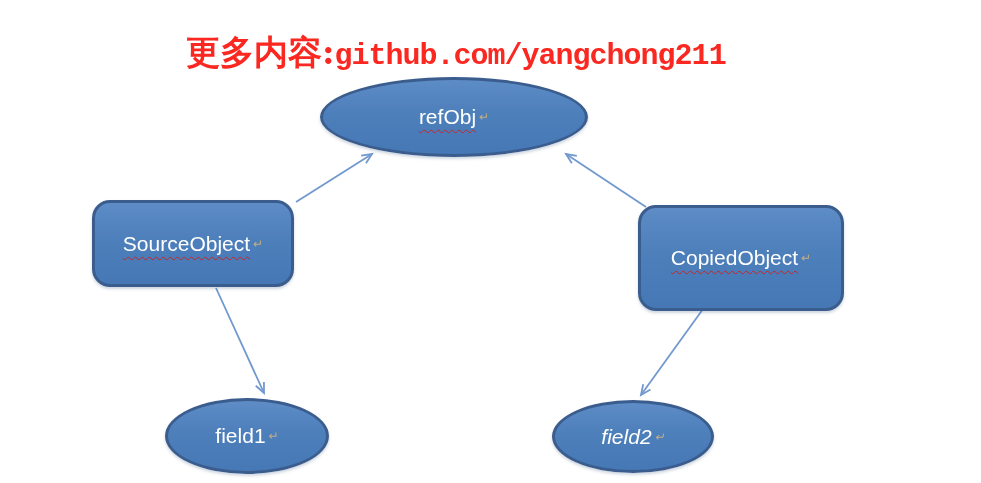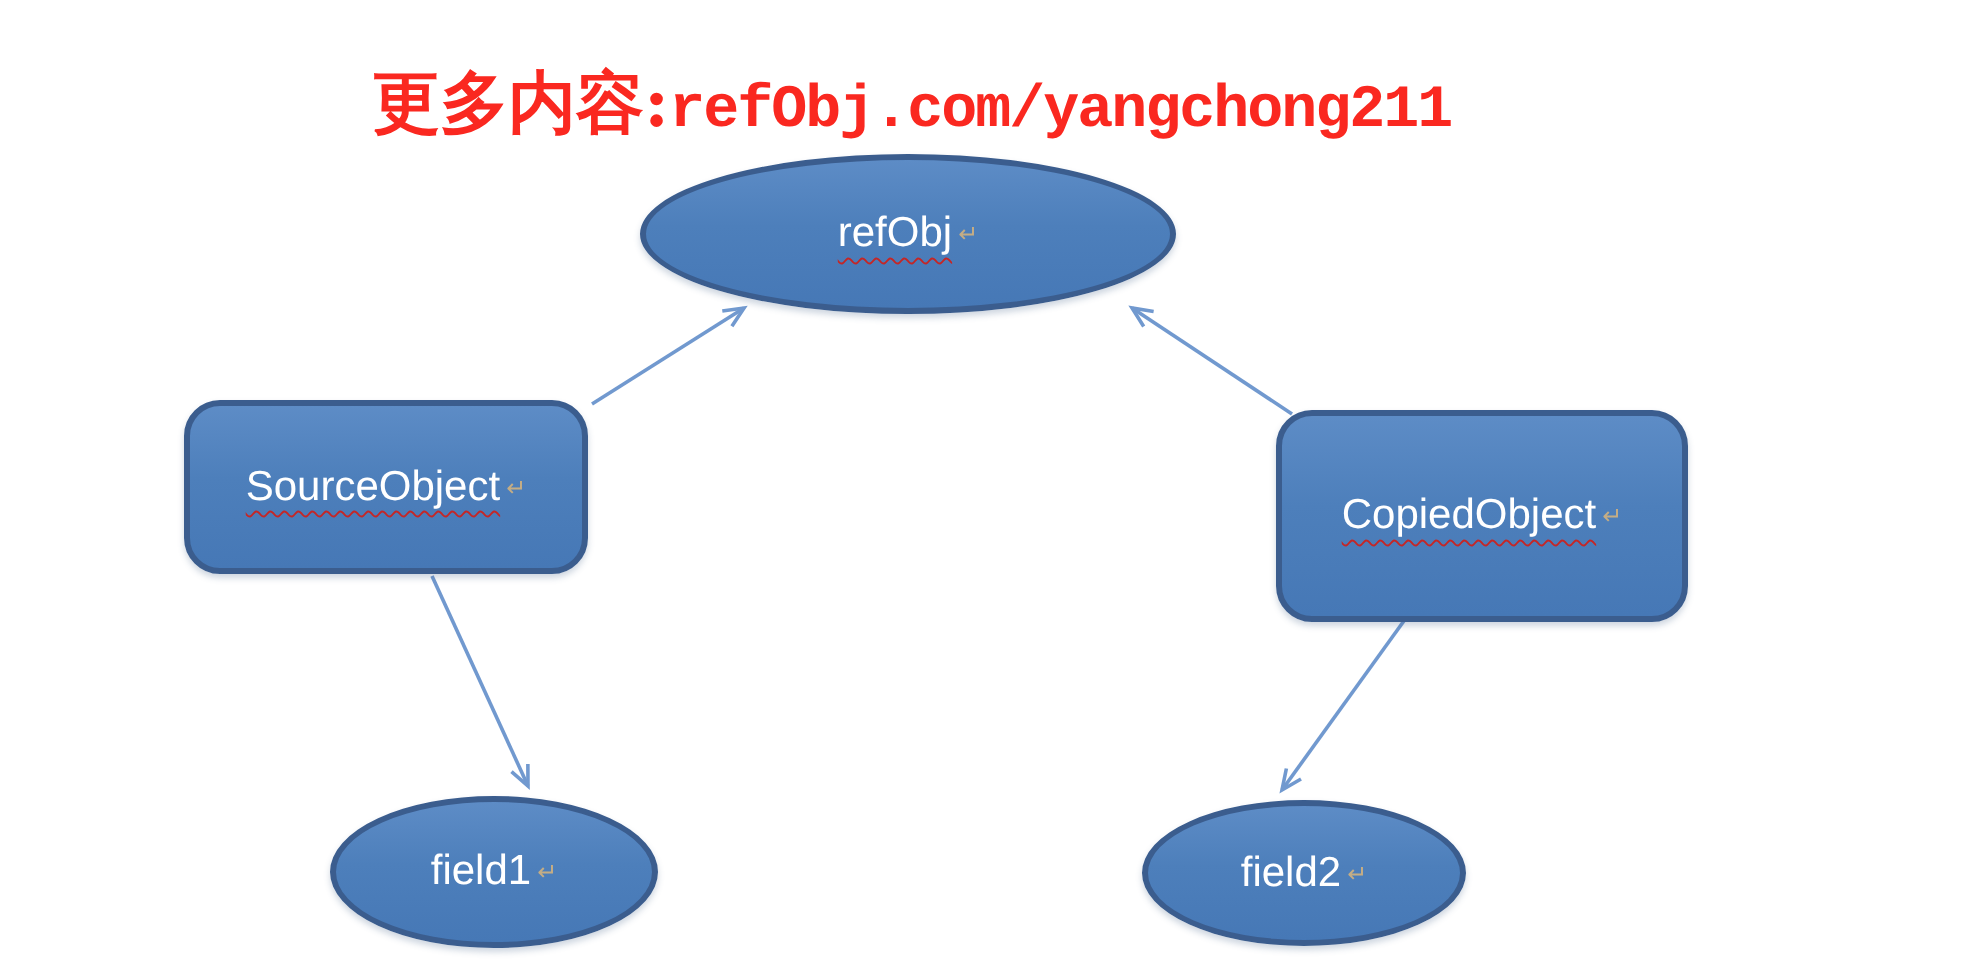--- a/index.html
+++ b/index.html
@@ -68,41 +68,41 @@
     font-size: 12px;
     margin-left: 3px;
     text-decoration: none;
     display: inline-block;
   }
   
   #node-refobj        { left: 320px; top: 77px;  width: 268px; height: 80px; }
   #node-sourceobject  { left: 92px;  top: 200px; width: 202px; height: 87px; }
   #node-copiedobject  { left: 638px; top: 205px; width: 206px; height: 106px; }
   #node-field1        { left: 165px; top: 398px; width: 164px; height: 76px; }
-  #node-field2        { left: 571px; top: 400px; width: 162px; height: 73px; }
+  #node-field2        { left: 552px; top: 400px; width: 162px; height: 73px; font-style: italic; }
 </style>
 </head>
 <body>
 
 <div class="canvas">
 
   <svg class="edges-layer" viewBox="0 0 981 483">
     <defs>
       <marker id="openArrow" markerWidth="16" markerHeight="14" refX="11" refY="5.5" orient="auto" markerUnits="userSpaceOnUse">
         <path d="M1,1 L11,5.5 L1,10" fill="none" stroke="#7199cf" stroke-width="1.8"></path>
       </marker>
     </defs>
     <line x1="296" y1="202" x2="372" y2="154" stroke="#7199cf" stroke-width="1.8" marker-end="url(#openArrow)"></line>
     <line x1="646" y1="207" x2="566" y2="154" stroke="#7199cf" stroke-width="1.8" marker-end="url(#openArrow)"></line>
     <line x1="216" y1="288" x2="264" y2="393" stroke="#7199cf" stroke-width="1.8" marker-end="url(#openArrow)"></line>
     <line x1="716" y1="291" x2="641" y2="395" stroke="#7199cf" stroke-width="1.8" marker-end="url(#openArrow)"></line>
   </svg>
 
   <div class="header-caption">
-    <span class="cjk">更多内容:</span><span class="url">refObj.com/yangchong211</span>
+    <span class="cjk">更多内容:</span><span class="url">github.com/yangchong211</span>
   </div>
 
   <div id="node-refobj" class="node ellipse">
     <span class="node-label squiggle">refObj</span>
     <span class="pmark">↵</span>
   </div>
 
   <div id="node-sourceobject" class="node roundrect">
     <span class="node-label squiggle">SourceObject</span>
     <span class="pmark">↵</span>

